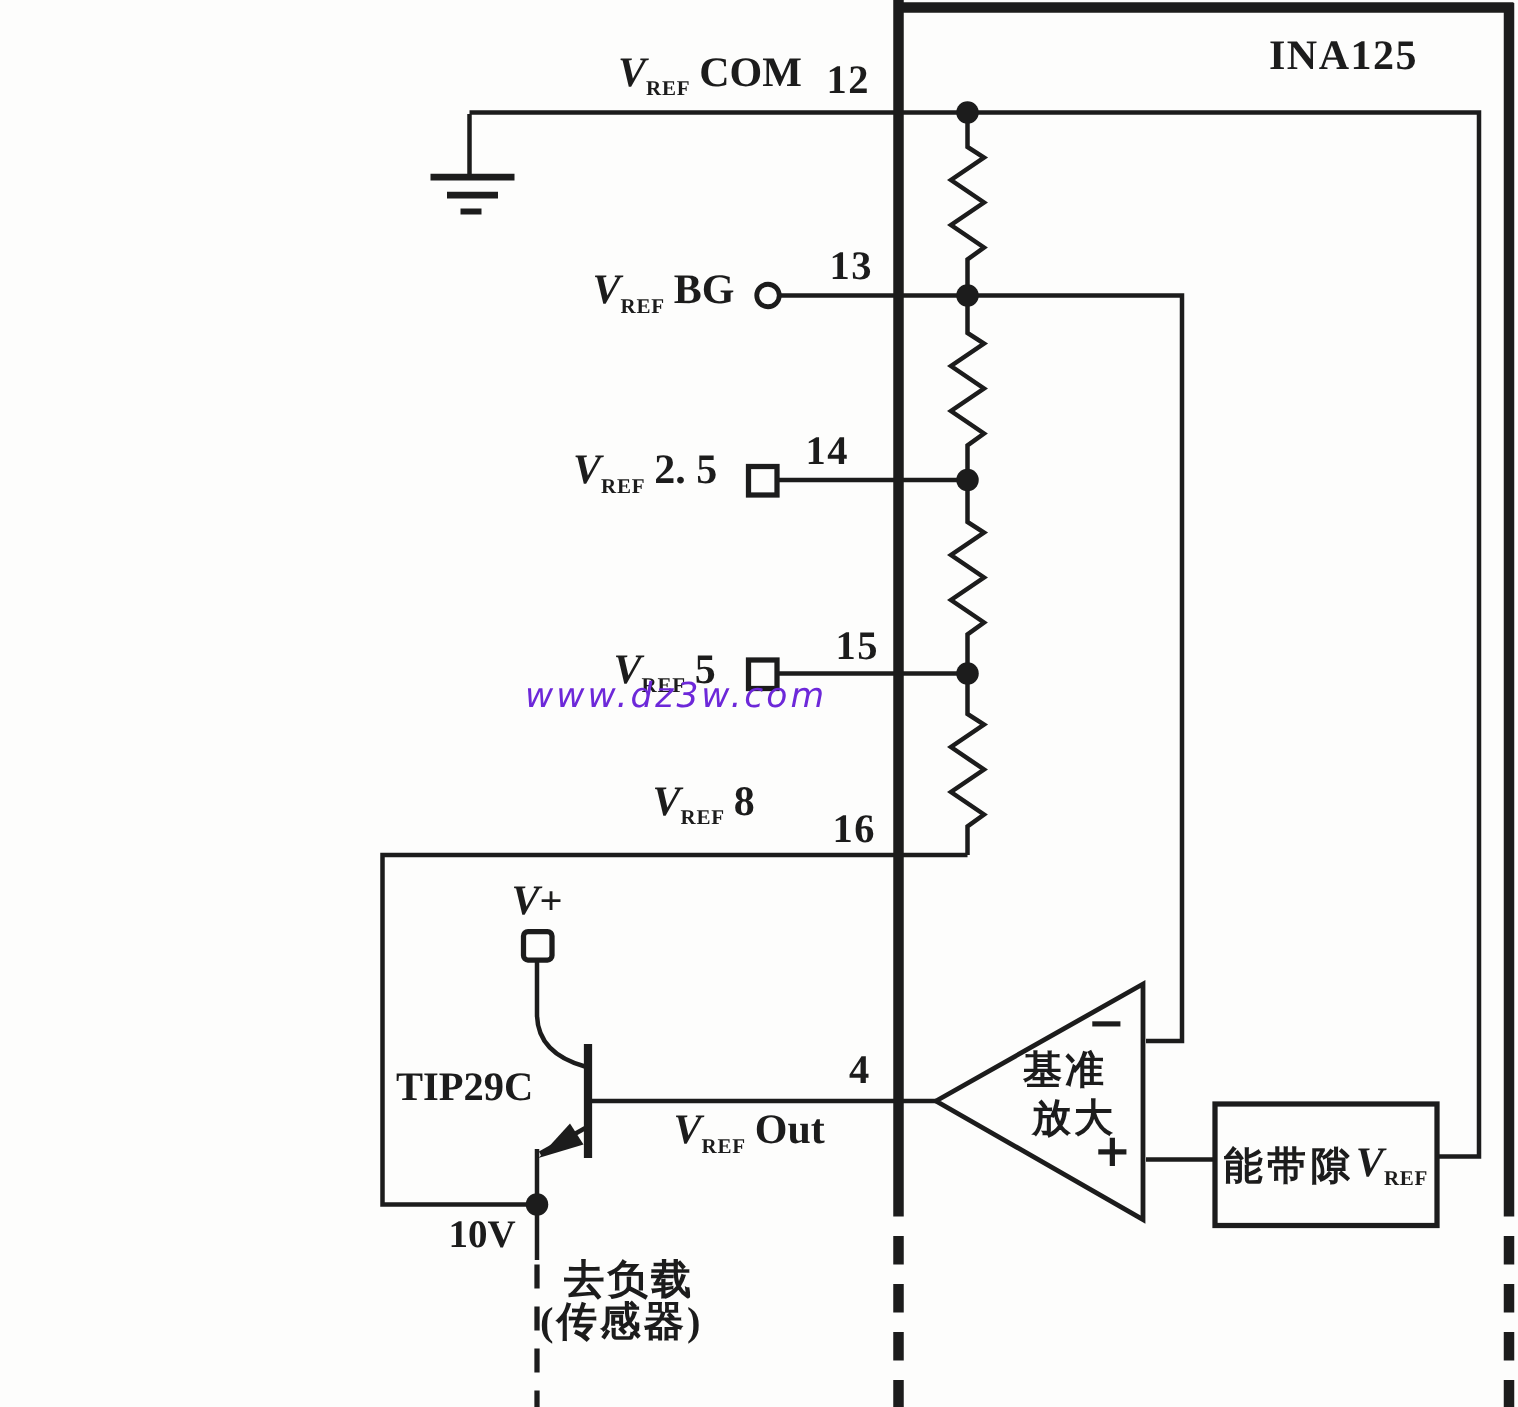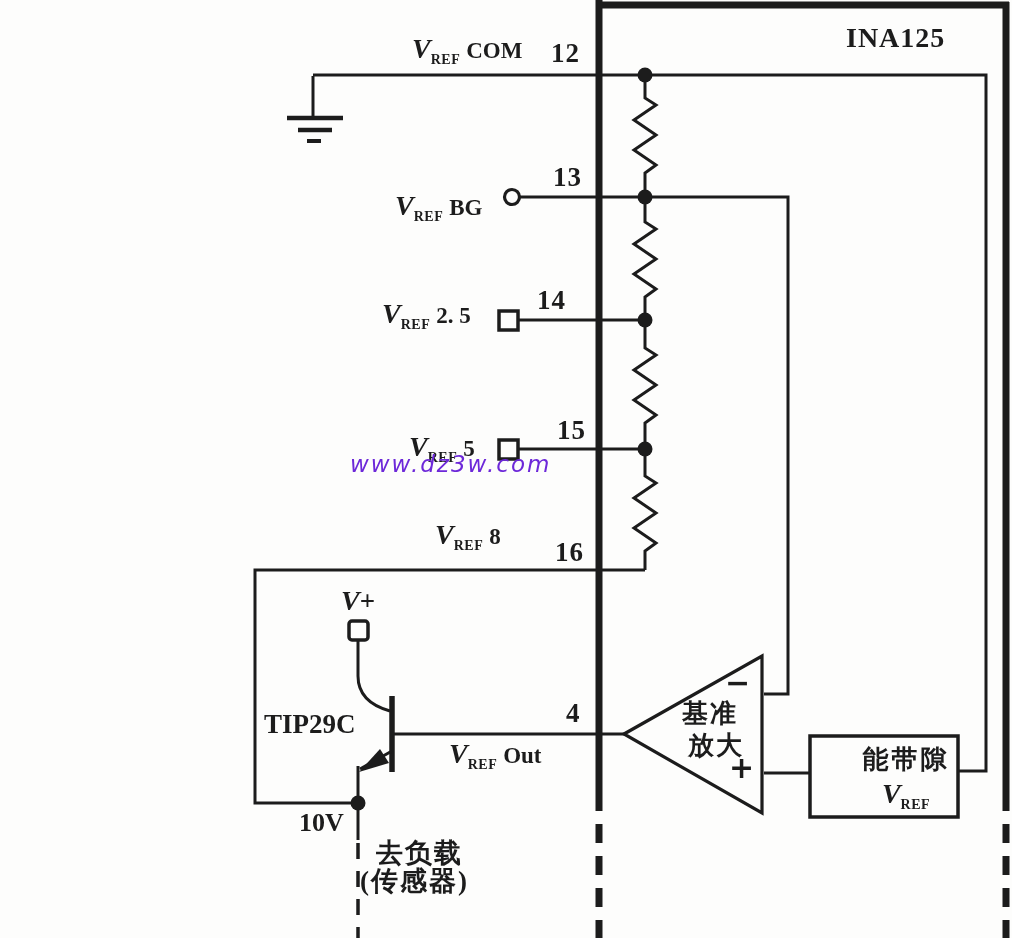--- a/index.html
+++ b/index.html
@@ -11,28 +11,28 @@
     font-family:"Liberation Serif", serif;
     color:#1c1c1c;
   }
   .stage svg{position:absolute;left:0;top:0;}
   .lbl{position:absolute;white-space:nowrap;line-height:1;}
   .serif-b{font-family:"Liberation Serif", serif;font-weight:bold;font-size:27px;}
   .pin{font-family:"Liberation Serif", serif;font-weight:600;font-size:27px;letter-spacing:1px;}
   .vml{font-family:"Liberation Serif", serif;font-weight:bold;font-size:27px;}
   .vml .vi{font-style:italic;font-size:28px;}
   .vml sub{font-size:14px;letter-spacing:.5px;}
-  .vml .rest{margin-left:6px;font-size:23px;}
+  .vml .rest{margin-left:6px;font-size:28px;}
   .cjk{font-family:"Liberation Serif","DejaVu Sans",sans-serif;font-weight:bold;font-size:27px;letter-spacing:2px;}
   .sign{font-family:"DejaVu Sans",sans-serif;font-weight:bold;font-size:30px;}
   .chip-title{font-family:"Liberation Serif",serif;font-weight:bold;font-size:28px;letter-spacing:1px;}
   .watermark{font-family:"DejaVu Sans",sans-serif;font-style:italic;font-size:23px;color:#6d28d9;letter-spacing:2px;}
   .bandgap-text{
-    position:absolute;left:832px;top:736px;width:148px;height:82px;
-    display:flex;flex-direction:column;align-items:center;justify-content:center;gap:1px;
+    position:absolute;left:810px;top:736px;width:148px;height:82px;
+    display:flex;align-items:center;justify-content:center;gap:1px;
   }
   .bandgap-text .cjk{font-size:26px;}
 </style>
 </head>
 <body>
 
 <div class="stage">
 
   <svg width="1012" height="938" viewBox="0 0 1012 938">
 
@@ -102,21 +102,21 @@
   <div class="lbl pin" style="left:551px;top:40px">12</div>
   <div class="lbl pin" style="left:553px;top:164px">13</div>
   <div class="lbl pin" style="left:537px;top:287px">14</div>
   <div class="lbl pin" style="left:557px;top:417px">15</div>
   <div class="lbl pin" style="left:555px;top:539px">16</div>
   <div class="lbl pin" style="left:566px;top:700px">4</div>
 
   <div class="lbl vml" style="left:412px;top:35px">
     <span class="vi">V</span><sub>REF</sub><span class="rest">COM</span>
   </div>
-  <div class="lbl vml" style="left:395px;top:192px">
+  <div class="lbl vml" style="left:395px;top:180px">
     <span class="vi">V</span><sub>REF</sub><span class="rest">BG</span>
   </div>
   <div class="lbl vml" style="left:382px;top:300px">
     <span class="vi">V</span><sub>REF</sub><span class="rest">2. 5</span>
   </div>
   <div class="lbl vml" style="left:409px;top:433px">
     <span class="vi">V</span><sub>REF</sub><span class="rest">5</span>
   </div>
   <div class="lbl vml" style="left:435px;top:521px">
     <span class="vi">V</span><sub>REF</sub><span class="rest">8</span>

